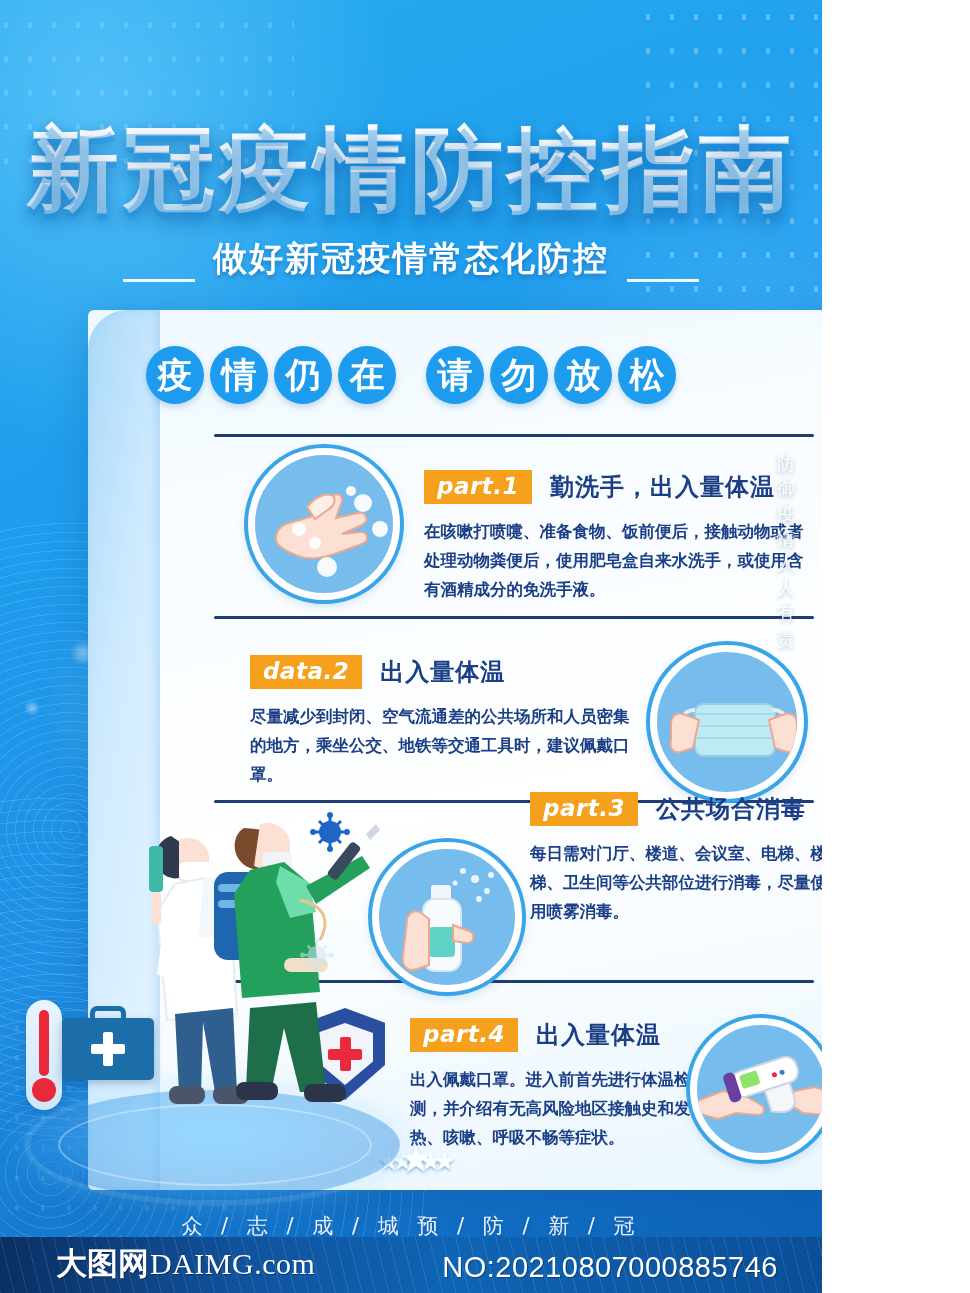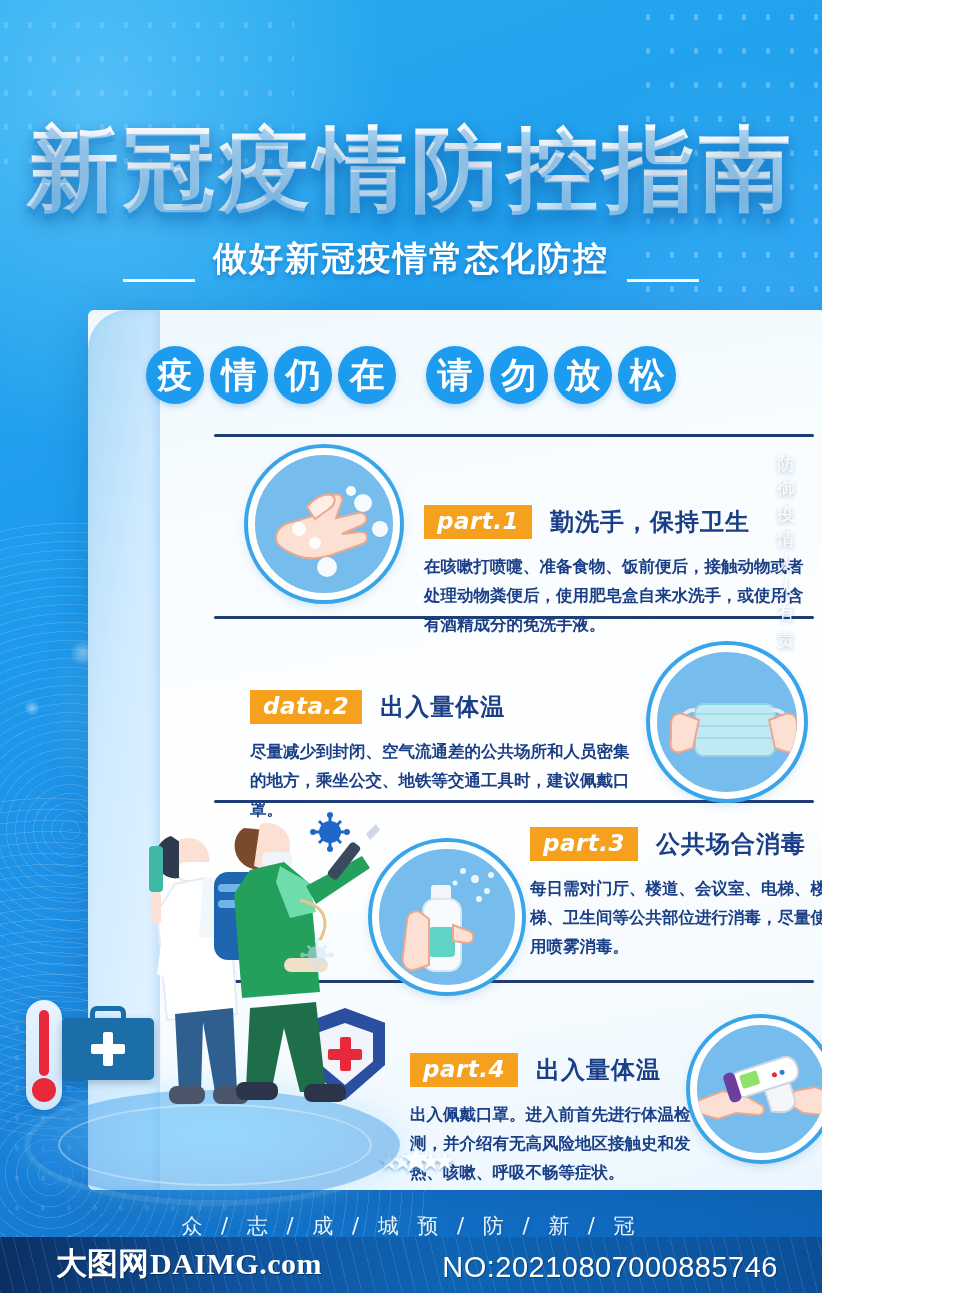--- a/index.html
+++ b/index.html
@@ -123,21 +123,21 @@
     box-shadow: 0 3px 6px rgba(20,110,190,.25);
   }
   .hl-gap { width: 18px; }
 
   
   .divider {
     position: absolute; height: 3px;
     background: #203c74; left: 214px; width: 600px;
     border-radius: 2px;
   }
-  .sec { position: absolute; margin-top: 35px; }
+  .sec { position: absolute; }
   .sec-head { display: flex; align-items: center; gap: 18px; }
   .part-tag {
     background: #f5a11e; color: #ffffff;
     font-size: 23px; font-weight: bold; font-style: italic;
     padding: 3px 13px 5px 13px;
     letter-spacing: .5px;
     font-family: "DejaVu Sans", "Liberation Sans", sans-serif;
   }
   .sec-title {
     font-size: 24px; font-weight: bold; color: #1b3f86;
@@ -199,21 +199,21 @@
     background: repeating-linear-gradient(76deg,
       rgba(255,255,255,.10) 0 1px, rgba(255,255,255,0) 1px 13px);
   }
   .wm-left {
     position: absolute; left: 56px; bottom: 8px;
     display: flex; align-items: baseline; gap: 1px; z-index: 2;
   }
   .wm-cn { font-size: 31px; font-weight: bold; color: #ffffff;
            font-family: "DejaVu Sans", "Liberation Sans", sans-serif;
            text-shadow: 1px 1px 0 rgba(0,0,0,.35); }
-  .wm-en { font-size: 30px; font-weight: bold; color: #ffffff;
+  .wm-en { font-size: 30px; font-weight: normal; color: #ffffff;
            font-family: "Liberation Serif", serif; letter-spacing: .5px;
            text-shadow: 1px 1px 0 rgba(0,0,0,.35); }
   .wm-no {
     position: absolute; right: 44px; bottom: 9px; z-index: 2;
     font-size: 29px; color: #ffffff; letter-spacing: .5px;
     font-family: "Liberation Sans", sans-serif;
     text-shadow: 1px 1px 0 rgba(0,0,0,.3);
   }
   
   .thermo { position: absolute; left: 26px; top: 1000px; width: 36px; height: 110px;
@@ -307,21 +307,21 @@
         <circle cx="125" cy="74" r="8"></circle>
           <circle cx="72" cy="112" r="10"></circle>
         <circle cx="44" cy="74" r="7"></circle>
           <circle cx="60" cy="88" r="6"></circle>
       </g>
     </svg>
   </div>
   <div class="sec" style="left:424px;top:470px;width:400px;">
     <div class="sec-head">
       <span class="part-tag">part.1</span>
-      <span class="sec-title">勤洗手，保持卫生</span>
+      <span class="sec-title">勤洗手，出入量体温</span>
     </div>
     <div class="sec-body">在咳嗽打喷嚏、准备食物、饭前便后，接触动物或者处理动物粪便后，使用肥皂盒自来水洗手，或使用含有酒精成分的免洗手液。</div>
   </div>
 
   <div class="sec" style="left:250px;top:655px;width:400px;">
     <div class="sec-head">
       <span class="part-tag">data.2</span>
       <span class="sec-title">出入量体温</span>
     </div>
     <div class="sec-body">尽量减少到封闭、空气流通差的公共场所和人员密集的地方，乘坐公交、地铁等交通工具时，建议佩戴口罩。</div>

